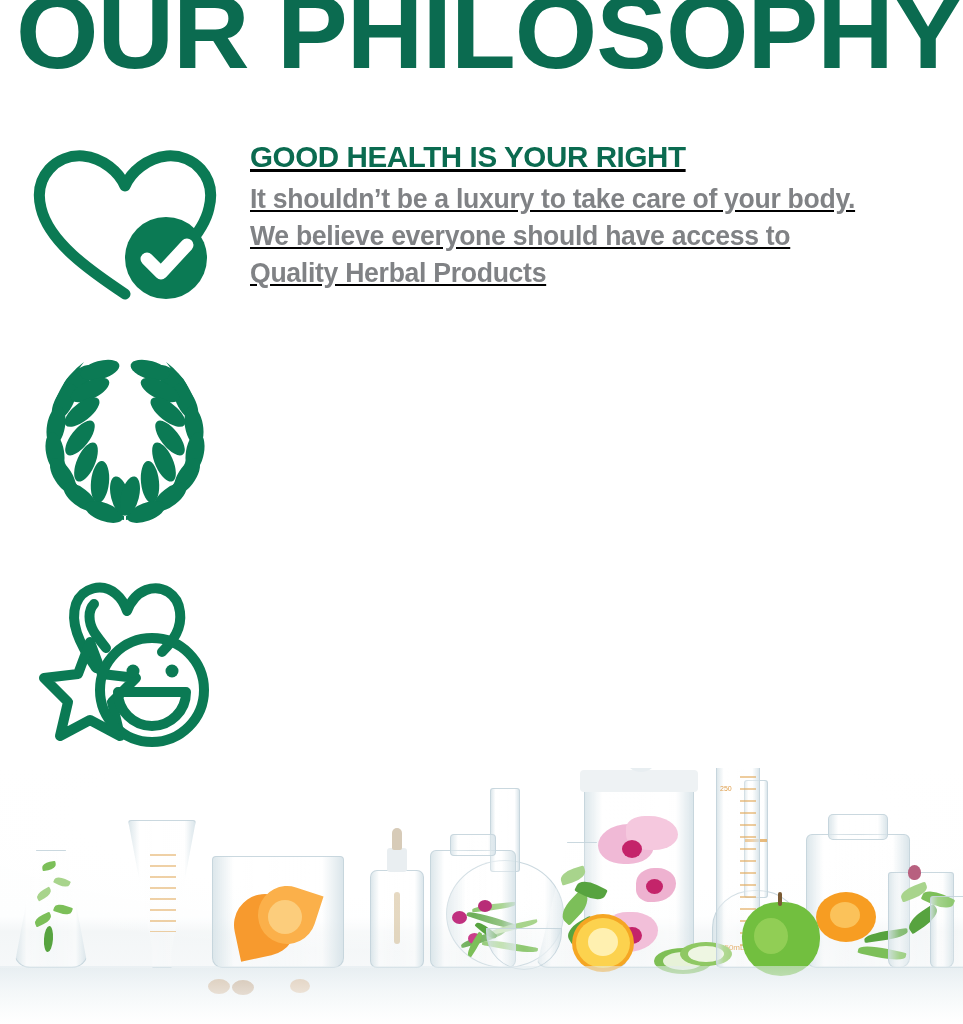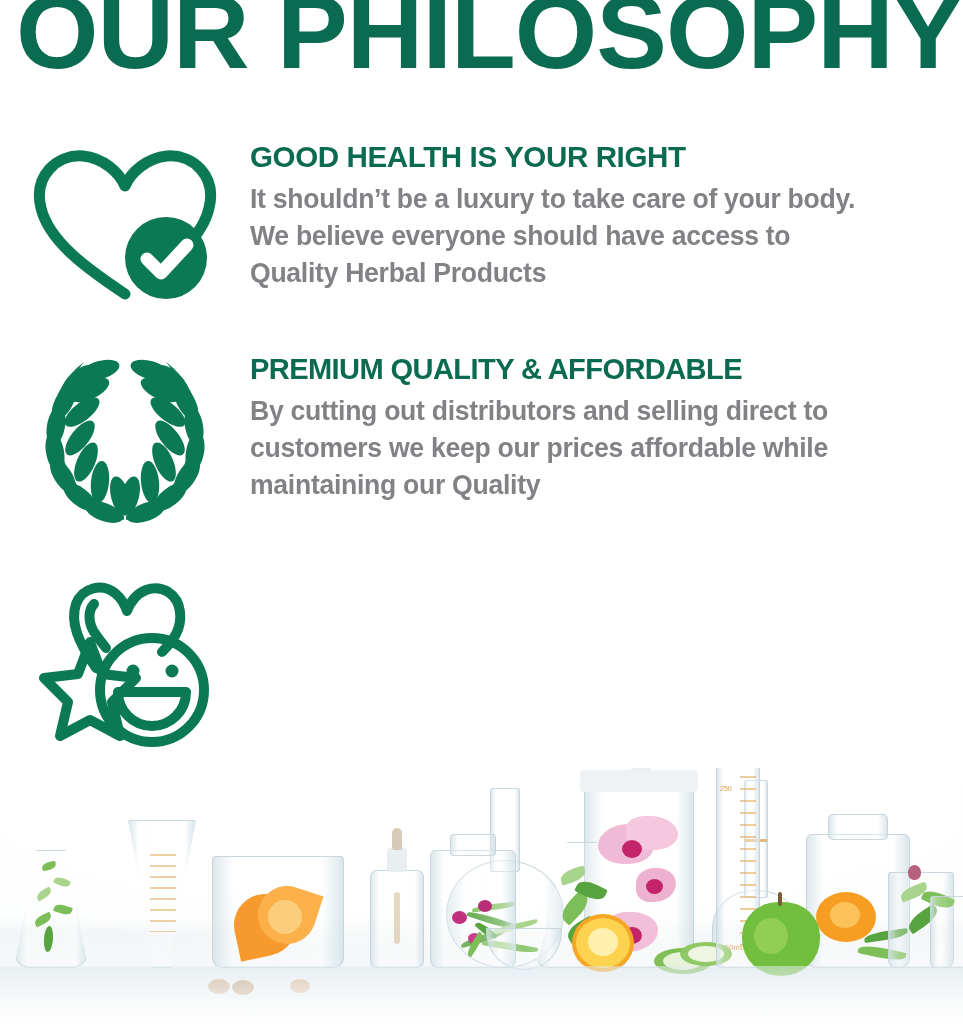--- a/index.html
+++ b/index.html
@@ -57,20 +57,21 @@
     justify-content: center;
     padding-top: 6px;
     box-sizing: border-box;
   }
   #section-1 .section-icon { padding-top: 2px; }
   #section-2 .section-icon { padding-top: 4px; }
 
   .section-body {
     flex: 1;
     padding-right: 18px;
+    text-decoration: underline;
   }
 
   .section-heading {
     color: #0b6b50;
     font-family: "Liberation Sans", sans-serif;
     font-weight: bold;
     font-size: 30px;
     line-height: 34px;
     letter-spacing: -0.4px;
     margin: 0 0 7px 0;
@@ -207,24 +208,20 @@
             <ellipse cx="151" cy="122" rx="20" ry="9" transform="rotate(122 151 122)"></ellipse>
             <ellipse cx="128" cy="108" rx="21" ry="9" transform="rotate(66 128 108)"></ellipse>
             <ellipse cx="134" cy="143" rx="20" ry="9" transform="rotate(142 134 143)"></ellipse>
             <ellipse cx="114" cy="128" rx="21" ry="9" transform="rotate(84 114 128)"></ellipse>
             <ellipse cx="110" cy="158" rx="20" ry="9" transform="rotate(160 110 158)"></ellipse>
             <ellipse cx="94" cy="142" rx="20" ry="9" transform="rotate(104 94 142)"></ellipse>
           </g>
         </g>
       </svg>
     </div>
-    <div class="section-body">
-      <h2 class="section-heading">PREMIUM QUALITY &amp; AFFORDABLE</h2>
-      <p class="section-text">By cutting out distributors and selling direct to customers we keep our prices affordable while maintaining our Quality</p>
-    </div>
   </div>
 
   <div class="section" id="section-2">
     <div class="section-icon">
       <svg class="icon-svg" width="186" height="176" viewBox="0 0 186 176" aria-hidden="true">
         <g fill="none" stroke="#0b7a54" stroke-width="10" stroke-linecap="round" stroke-linejoin="round">
 
           <path d="M64 94 C 46 68, 38 48, 44 30 C 50 14, 70 8, 84 20
                    C 90 25, 93 31, 95 37 C 98 29, 104 20, 114 16
                    C 130 10, 146 20, 148 38 C 150 54, 142 66, 130 78"></path>

